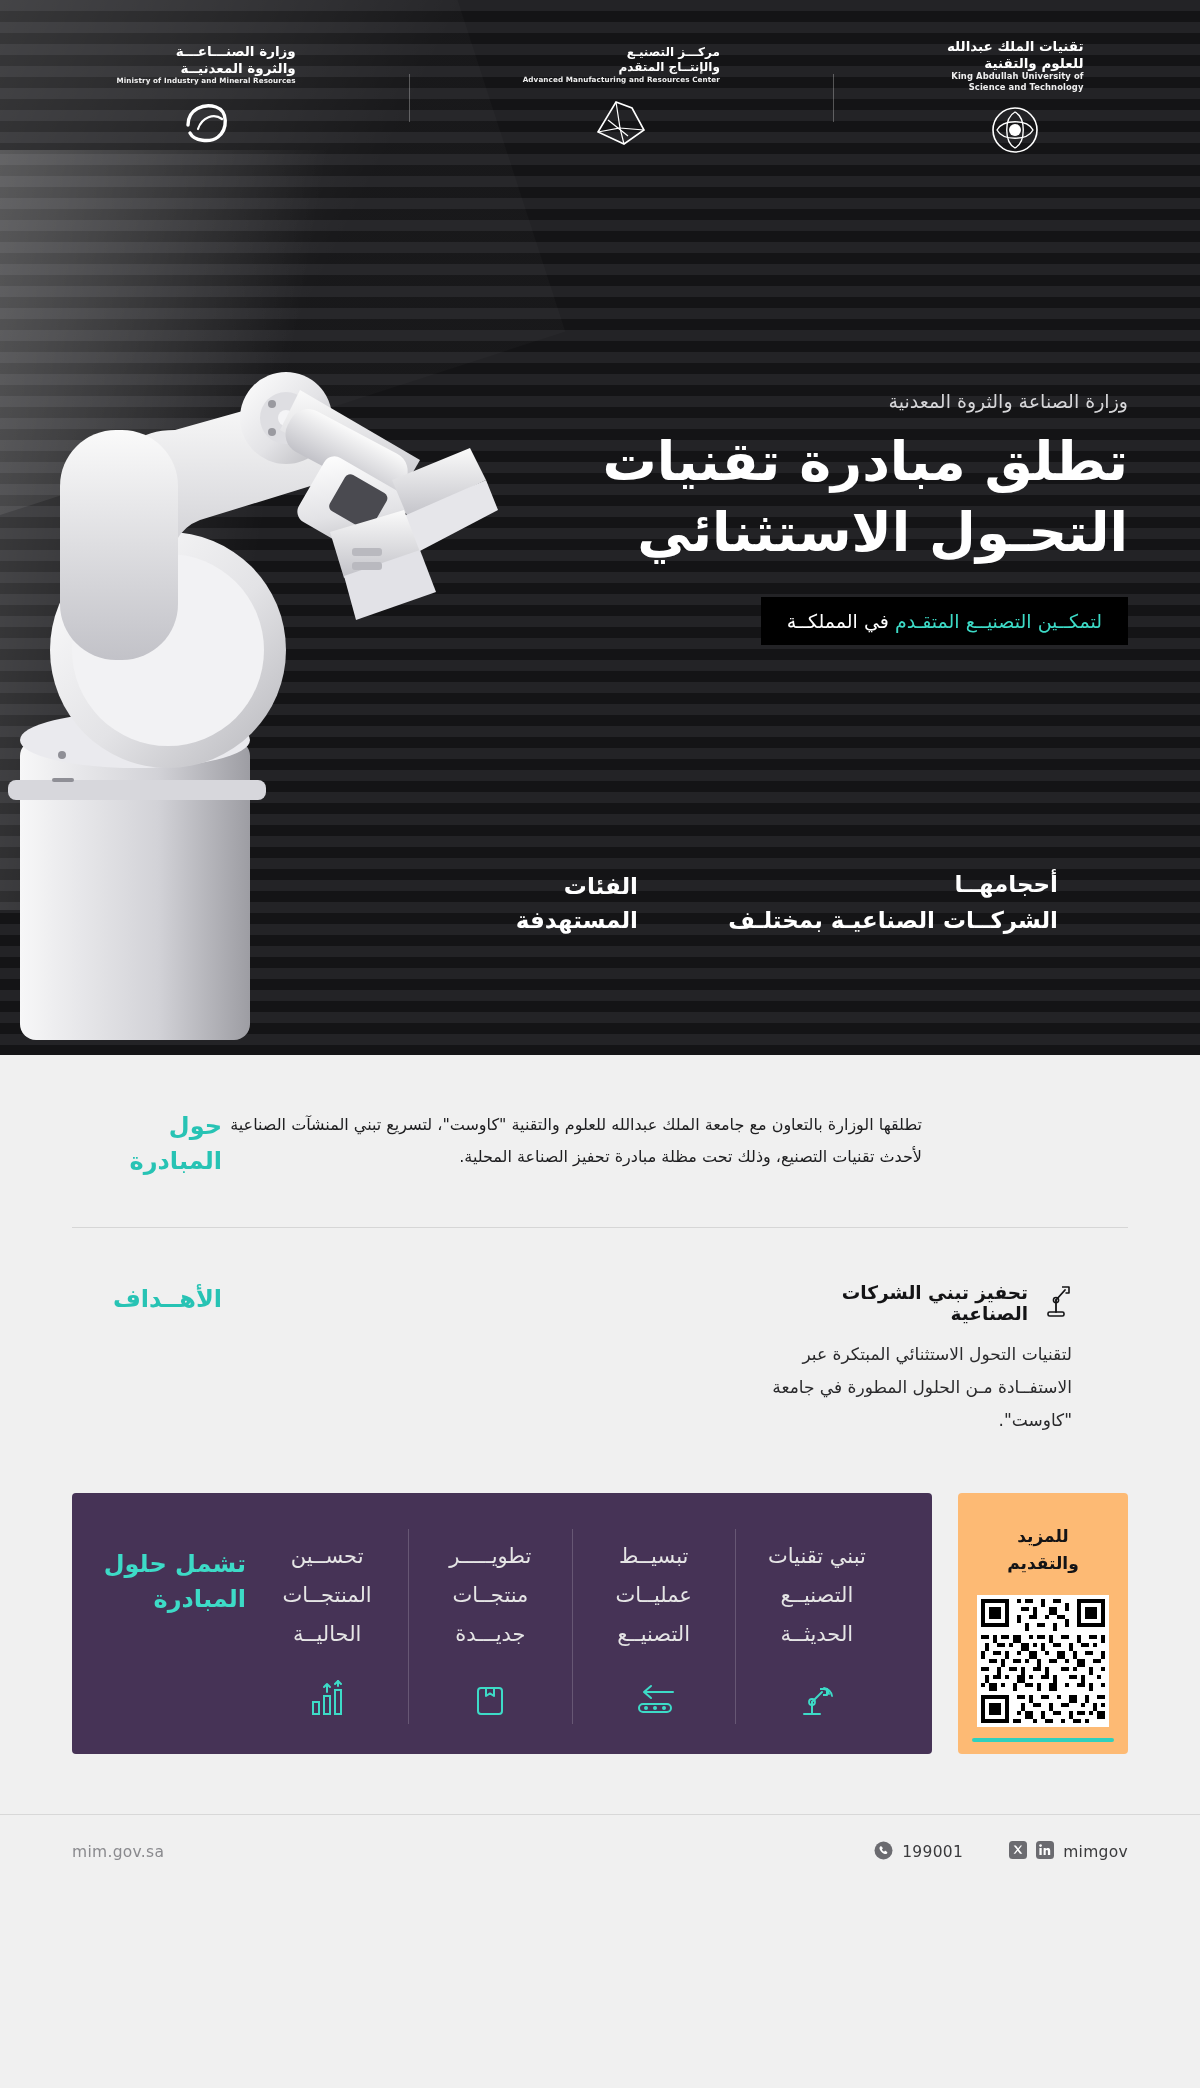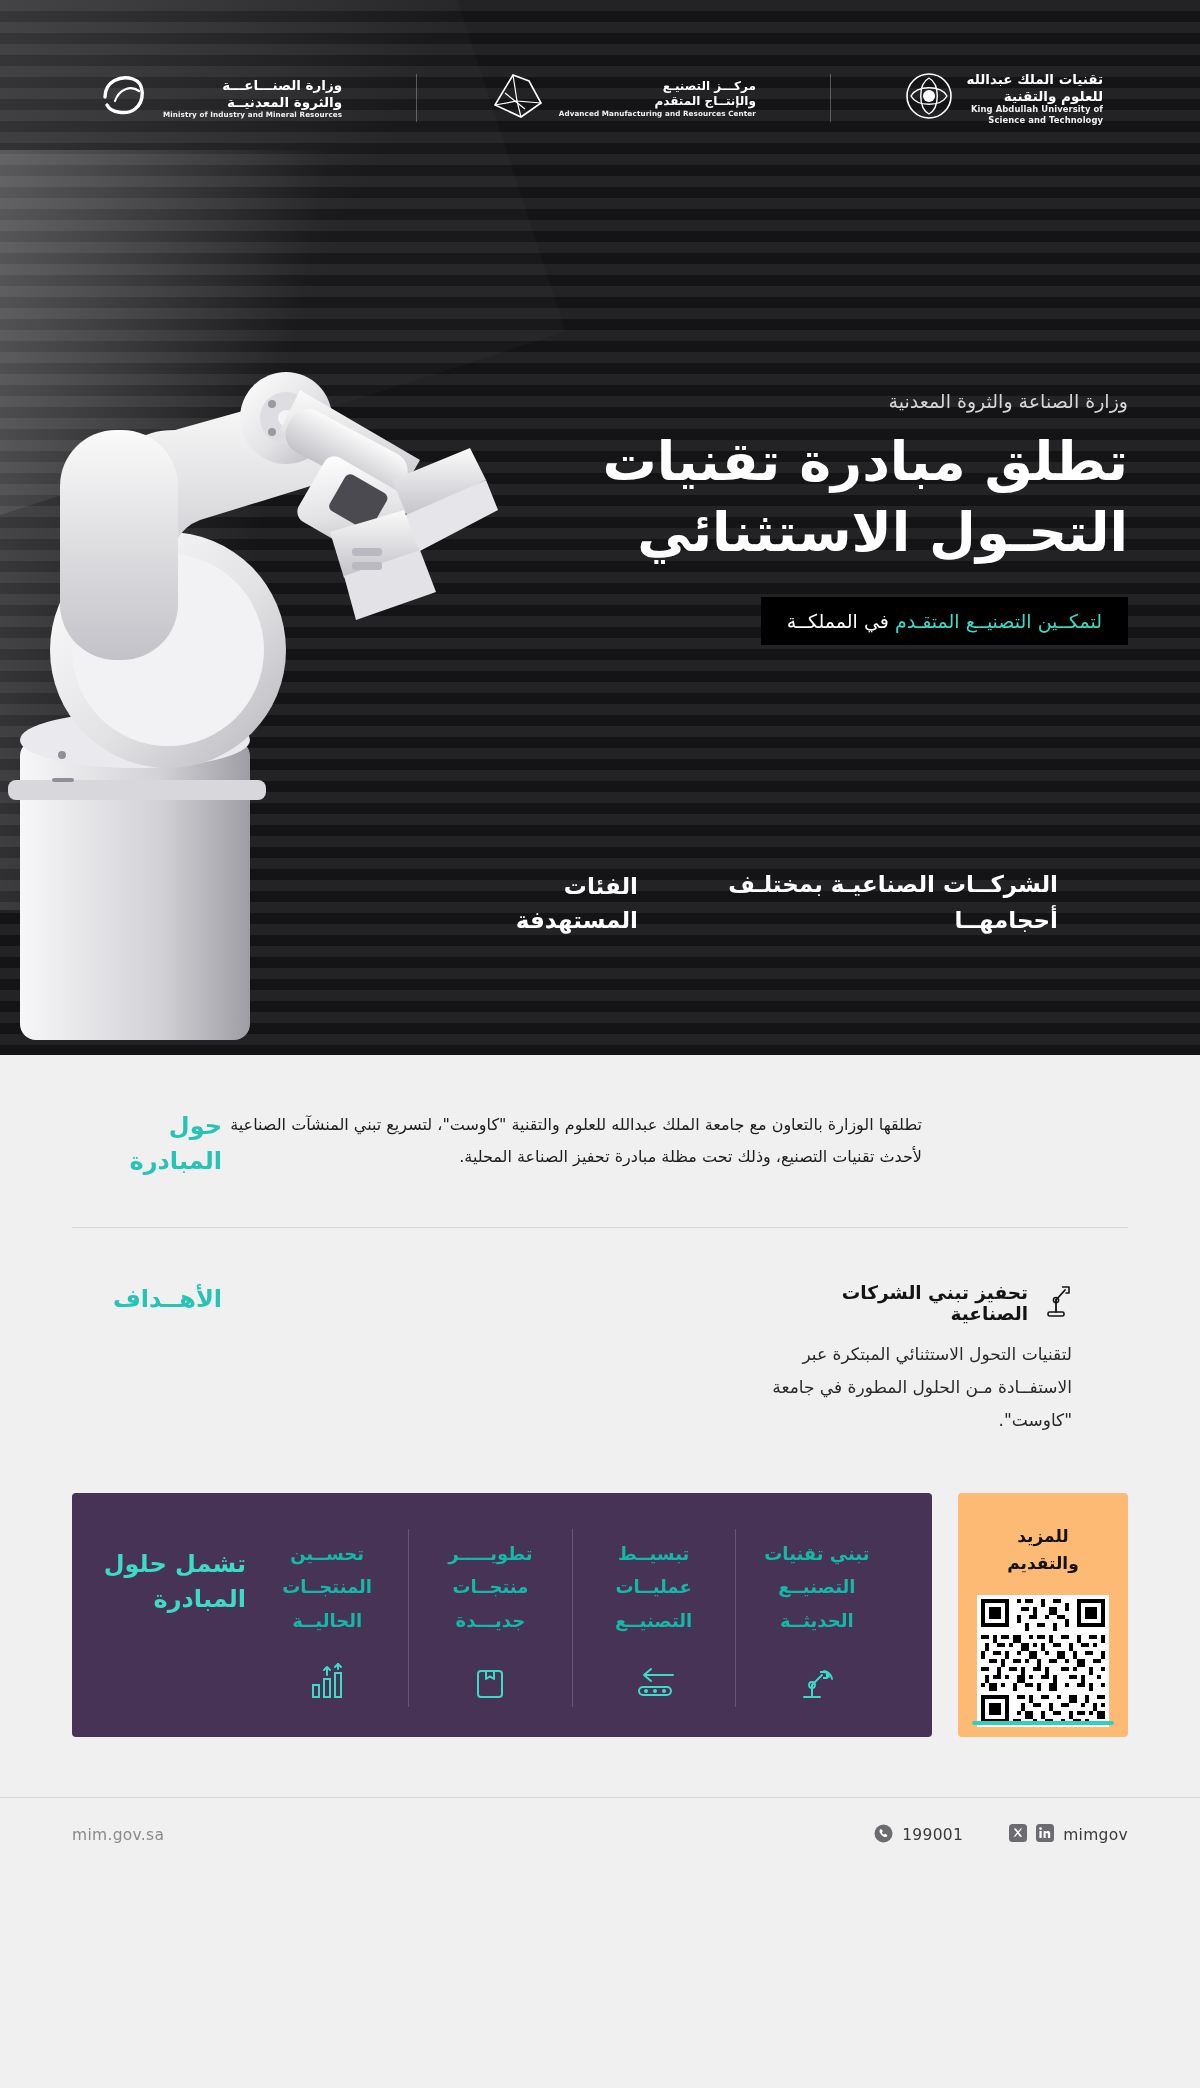--- a/index.html
+++ b/index.html
@@ -54,20 +54,21 @@
     align-items: center;
     justify-content: space-around;
     padding: 0 60px;
     z-index: 6;
   }
   .logo {
     display: flex;
     align-items: center;
     gap: 14px;
     color: #ffffff;
+    flex-direction: column;
   }
   .logo-mark { flex: 0 0 auto; }
   .logo-txt { line-height: 1.25; }
   .logo-ar { font-size: 13.5px; font-weight: bold; letter-spacing: .2px; }
   .logo-ar.small { font-size: 12px; }
   .logo-en { font-size: 8.4px; font-weight: bold; letter-spacing: .1px; opacity: .93; }
   .logo-en.tiny { font-size: 7.2px; }
   .logo-sep {
     width: 1px; height: 48px;
     background: rgba(255,255,255,0.28);
@@ -280,23 +281,23 @@
     padding: 8px 16px 0 16px;
     text-align: center;
     display: flex;
     flex-direction: column;
     align-items: center;
     justify-content: flex-start;
     border-left: 1px solid rgba(255,255,255,0.18);
   }
   .sol-item:last-child { border-left: none; }
   .sol-item-text {
-    color: #14b8a6;
-    font-size: 18px;
-    font-weight: bold;
+    color: #e5e5e5;
+    font-size: 21px;
+    font-weight: normal;
     line-height: 1.85;
     letter-spacing: 1px;
     min-height: 96px;
   }
   .sol-icon { margin-top: 26px; }
 
   
   .footer {
     margin-top: 60px;
     padding: 26px 72px 30px 72px;
@@ -449,22 +450,22 @@
       <div class="hero-title">تطلق مبادرة تقنيات</div>
       <div class="hero-title">التحـول الاستثنائي</div>
       <div class="hero-pill">
         <span class="accent">لتمكــين التصنيــع المتقـدم</span>
         <span>في المملكــة</span>
       </div>
     </div>
 
     <div class="target-strip">
       <div class="target-value">
+        <div>أحجامهــا</div>
         <div>الشركــات الصناعيـة بمختلـف</div>
-        <div>أحجامهــا</div>
       </div>
       <div class="target-label">
         <div>الفئات</div>
         <div>المستهدفة</div>
       </div>
     </div>
   </div>
 
   <div class="body-wrap">
 

